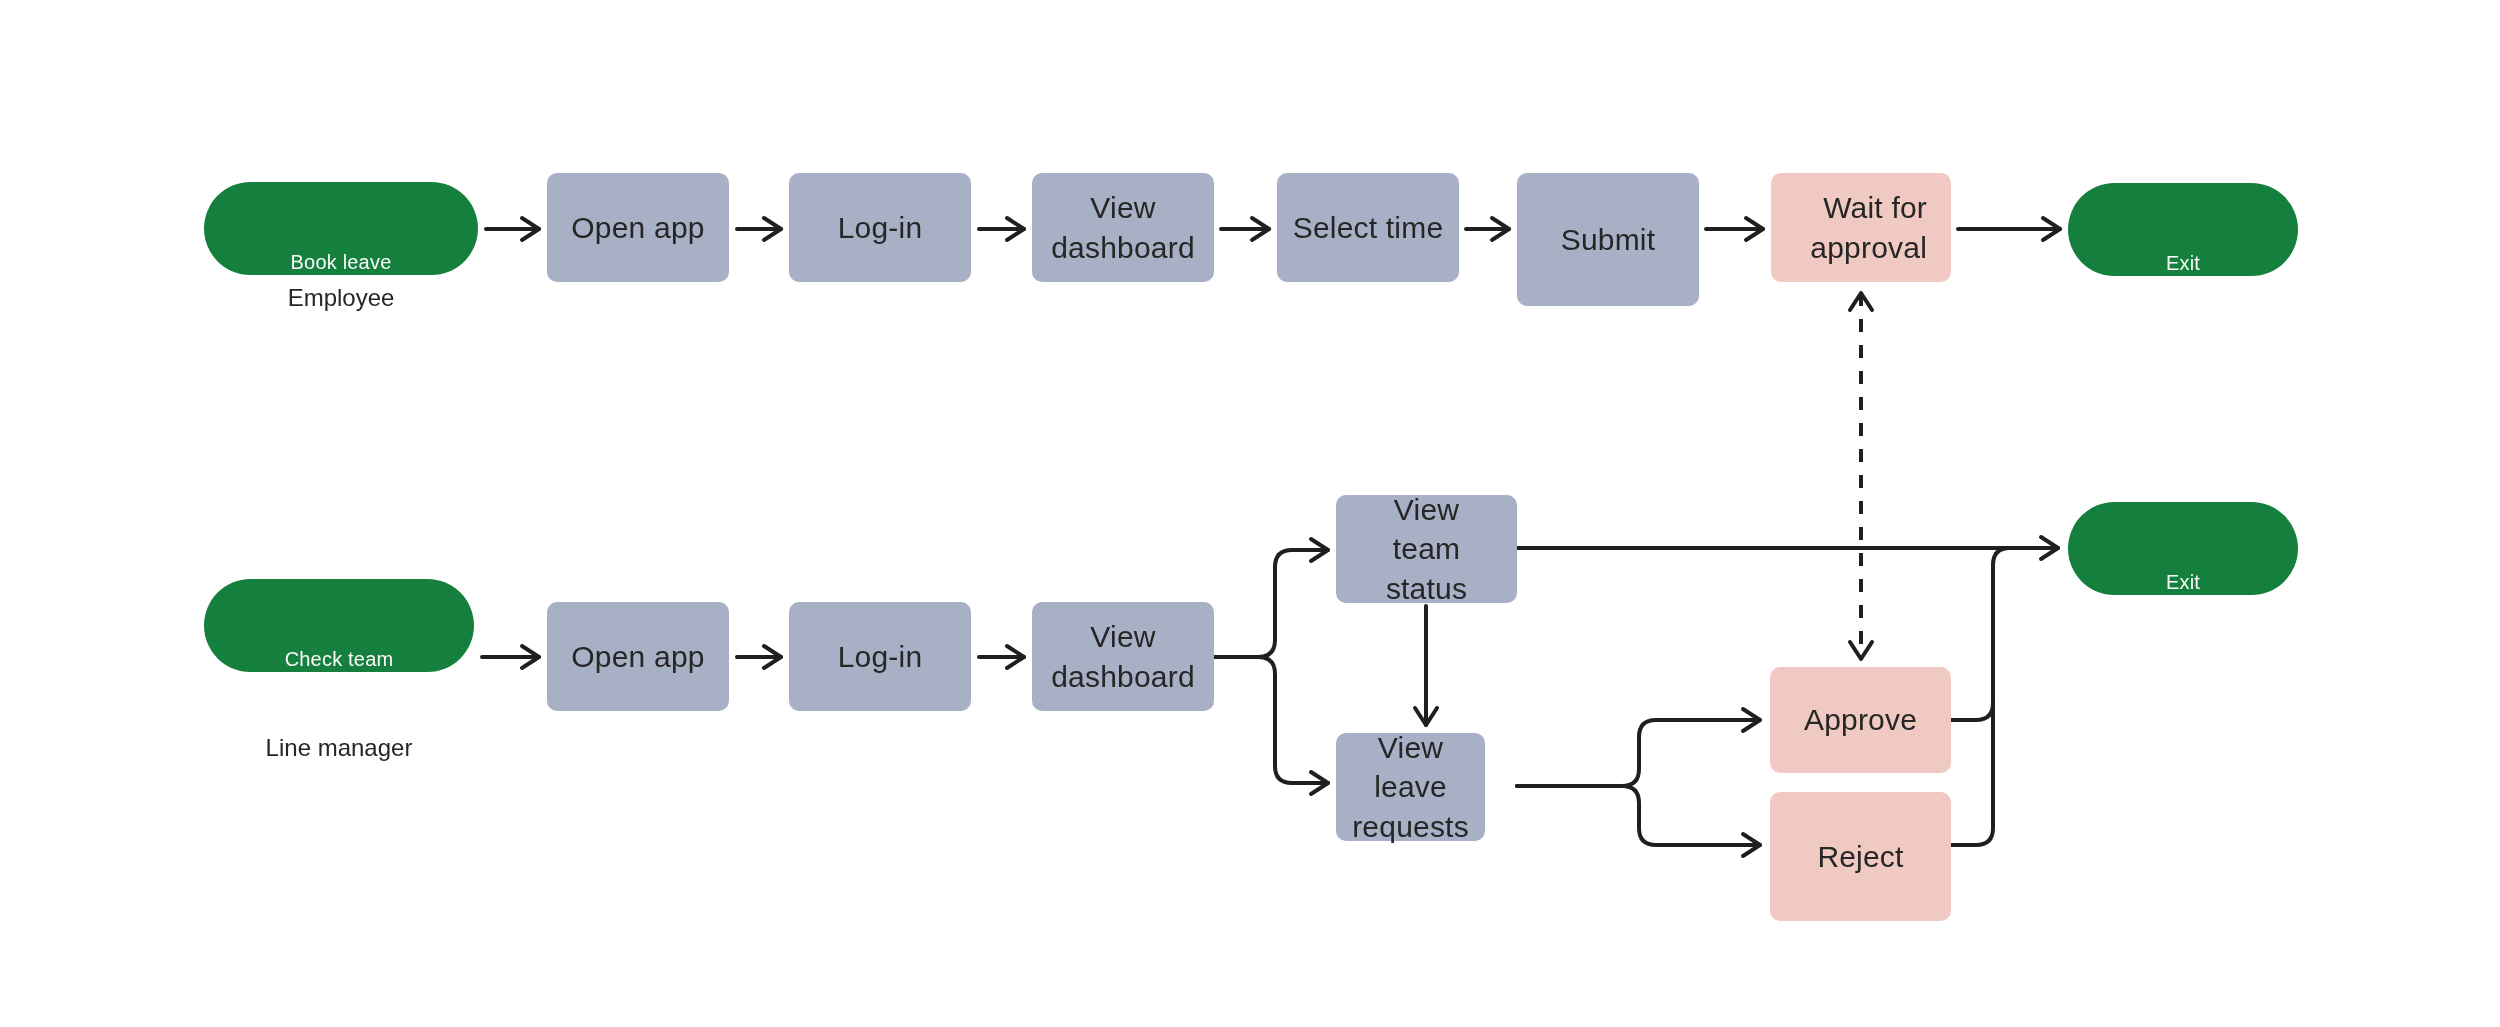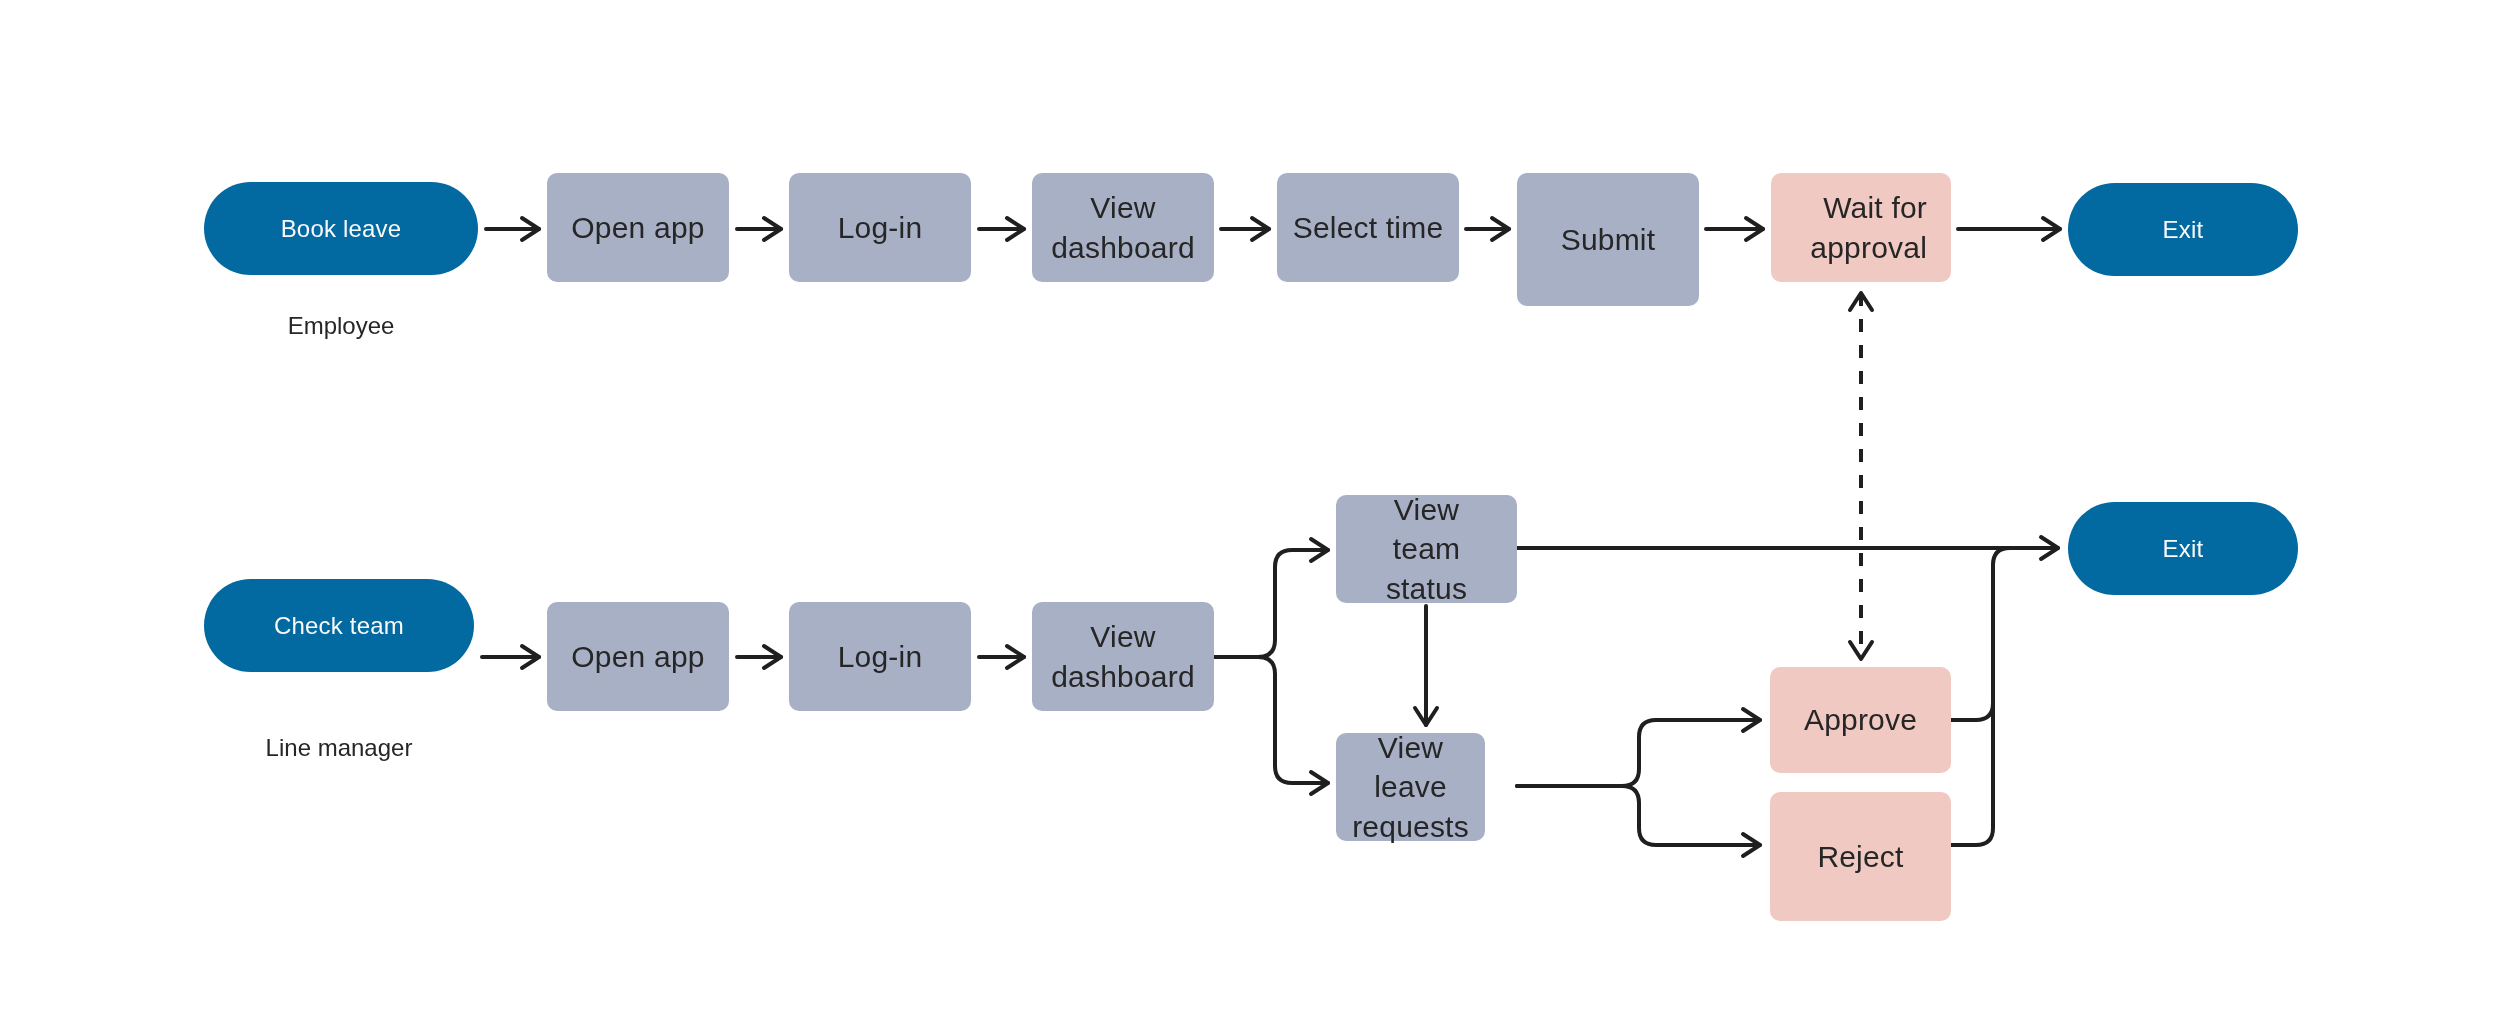--- a/index.html
+++ b/index.html
@@ -37,24 +37,25 @@
   .step {
     background: #a8b0c6;
     border-radius: 10px;
   }
   .decision {
     background: #f1c9c3;
     border-radius: 10px;
     text-align: right;
   }
   .terminal {
-    background: #0369a1;
+    background: #15803d;
     color: #fafafa;
     border-radius: 48px;
-    font-size: 24px;
+    font-size: 20px;
+    align-items: flex-end;
   }
   .lane-label {
     position: absolute;
     text-align: center;
     color: #262626;
     font-size: 24px;
     line-height: 1.2;
   }
 </style>
 </head>
@@ -95,21 +96,21 @@
       <path d="M 1951 720 H 1976 Q 1993 720 1993 703 V 565 Q 1993 548 2010 548"></path>
       <path d="M 1951 845 H 1976 Q 1993 845 1993 828 V 700"></path>
 
       <path d="M 1861 293 V 659" stroke-dasharray="13 13" stroke-linecap="butt" marker-start="url(#arrow)" marker-end="url(#arrow)"></path>
     </g>
   </svg>
 
   <div class="node terminal" style="left:204px;top:182px;width:274px;height:93px">
     <span>Book leave</span>
   </div>
-  <div class="lane-label" style="left:204px;top:312px;width:274px">Employee</div>
+  <div class="lane-label" style="left:204px;top:284px;width:274px">Employee</div>
 
   <div class="node step" style="left:547px;top:173px;width:182px;height:109px">
     <span>Open app</span>
   </div>
   <div class="node step" style="left:789px;top:173px;width:182px;height:109px">
     <span>Log-in</span>
   </div>
   <div class="node step" style="left:1032px;top:173px;width:182px;height:109px;padding:0 28px">
     <span>View dashboard</span>
   </div>

